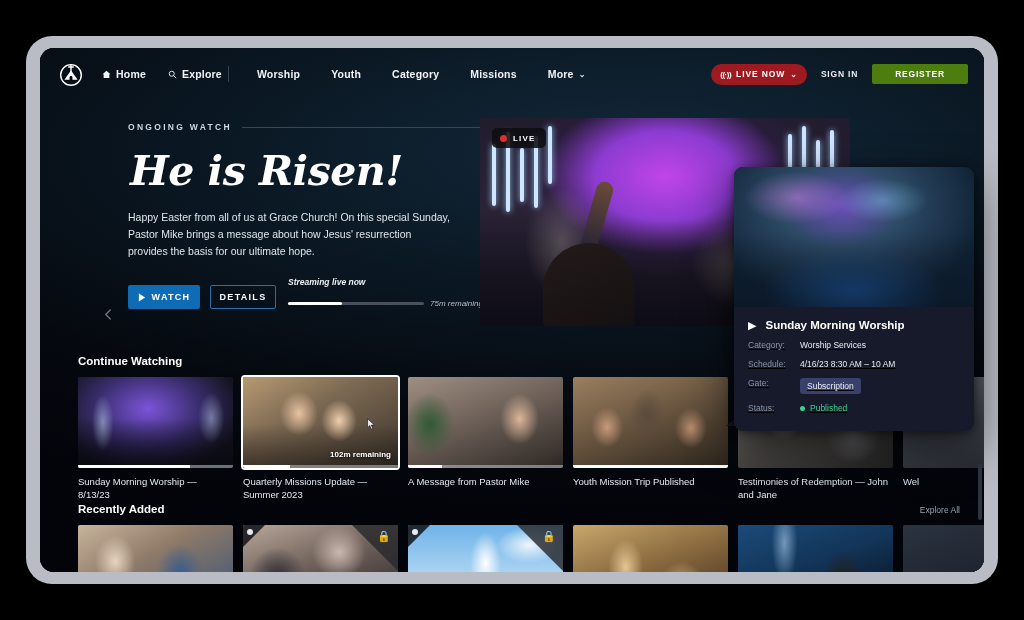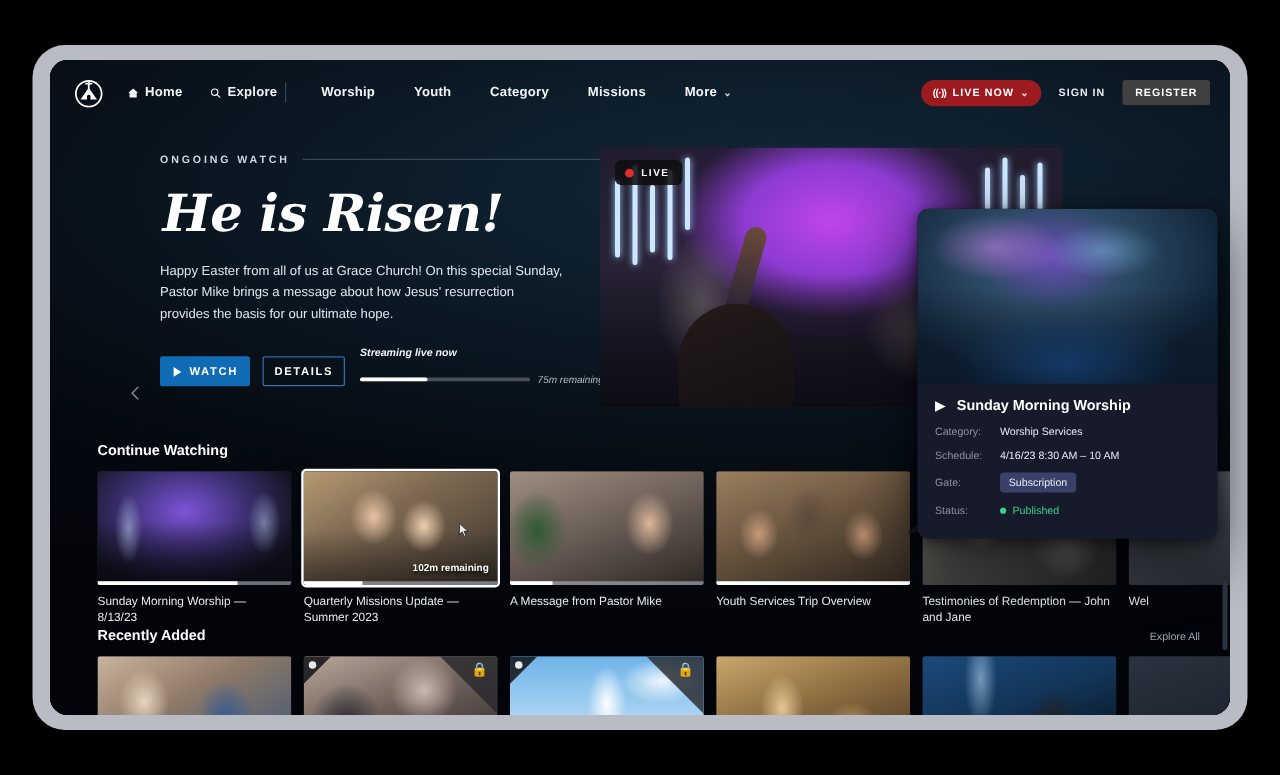--- a/index.html
+++ b/index.html
@@ -55,23 +55,23 @@
   #live-now-btn {
     background: #9d1b20; color: #fff;
     border-radius: 11px; height: 21px;
     display: flex; align-items: center; gap: 5px;
     padding: 0 9px;
     font-size: 8.5px; font-weight: 700; letter-spacing: .9px;
   }
   .signal-ico { font-size: 8px; letter-spacing: -.5px; }
   #signin-btn { color: #e9ecf1; font-size: 8.5px; font-weight: 700; letter-spacing: .8px; }
   #register-btn {
-    background: #404040; color: #fff;
+    background: #4d7c0f; color: #fff;
     font-size: 8.5px; font-weight: 700; letter-spacing: .8px;
-    padding: 5px 10px; border-radius: 2px;
+    padding: 5px 23px; border-radius: 2px;
   }
   .caret { font-size: 8px; opacity: .9; }
 
   
   #hero { position: absolute; top: 52px; left: 0; right: 0; height: 230px; }
   #hero-left { position: absolute; left: 88px; top: 22px; width: 355px; }
   #ongoing-row { display: flex; align-items: center; gap: 10px; }
   #ongoing-label {
     color: #ced6e0; font-size: 8.5px; font-weight: 700; letter-spacing: 2.3px;
     white-space: nowrap;
@@ -286,21 +286,21 @@
     background:
       radial-gradient(30% 26% at 26% 22%, rgba(200,130,230,.55), transparent 72%),
       radial-gradient(26% 22% at 62% 24%, rgba(130,200,240,.45), transparent 72%),
       radial-gradient(50% 40% at 50% 88%, rgba(20,60,110,.85), transparent 76%),
       linear-gradient(180deg, transparent 46%, rgba(8,16,28,.55) 100%);
   }
   #popup-body { padding: 12px 14px 0 14px; }
   #popup-title-row { display: flex; align-items: center; gap: 9px; }
   #popup-play { color: #fff; font-size: 11px; line-height: 1; }
   #popup-title { color: #fff; font-size: 11.5px; font-weight: 700; }
-  .meta { display: flex; align-items: center; margin-top: 9px; font-size: 8.5px; }
+  .meta { display: flex; margin-top: 9px; font-size: 8.5px; text-decoration: underline; }
   .meta-k { color: #8b93a4; width: 52px; flex: 0 0 52px; }
   .meta-v { color: #e6eaf1; }
   #gate-chip {
     background: #39406a; color: #e9ecf6;
     font-size: 8.5px; padding: 3px 7px; border-radius: 3px;
   }
   .status-dot { width: 5px; height: 5px; border-radius: 50%; background: #3ecf8e; display: inline-block; margin-right: 5px; vertical-align: middle; }
   #status-val { color: #3ecf8e; font-size: 8.5px; }
   #popup-pointer {
     position: absolute; left: 726px; top: 417px;
@@ -486,21 +486,21 @@
           <div class="card-label">A Message from Pastor Mike</div>
         </div>
 
         <div class="card">
           <div class="thumb">
             <div class="t-mission" style="position:absolute;inset:0"></div>
             <div class="pbar">
                 <i style="width:100%"></i>
               </div>
           </div>
-          <div class="card-label">Youth Services Trip Overview</div>
+          <div class="card-label">Youth Mission Trip Published</div>
         </div>
 
         <div class="card">
           <div class="thumb">
             <div class="t-testimony" style="position:absolute;inset:0"></div>
           </div>
           <div class="card-label">Testimonies of Redemption — John and Jane</div>
         </div>
 
         <div class="card">

